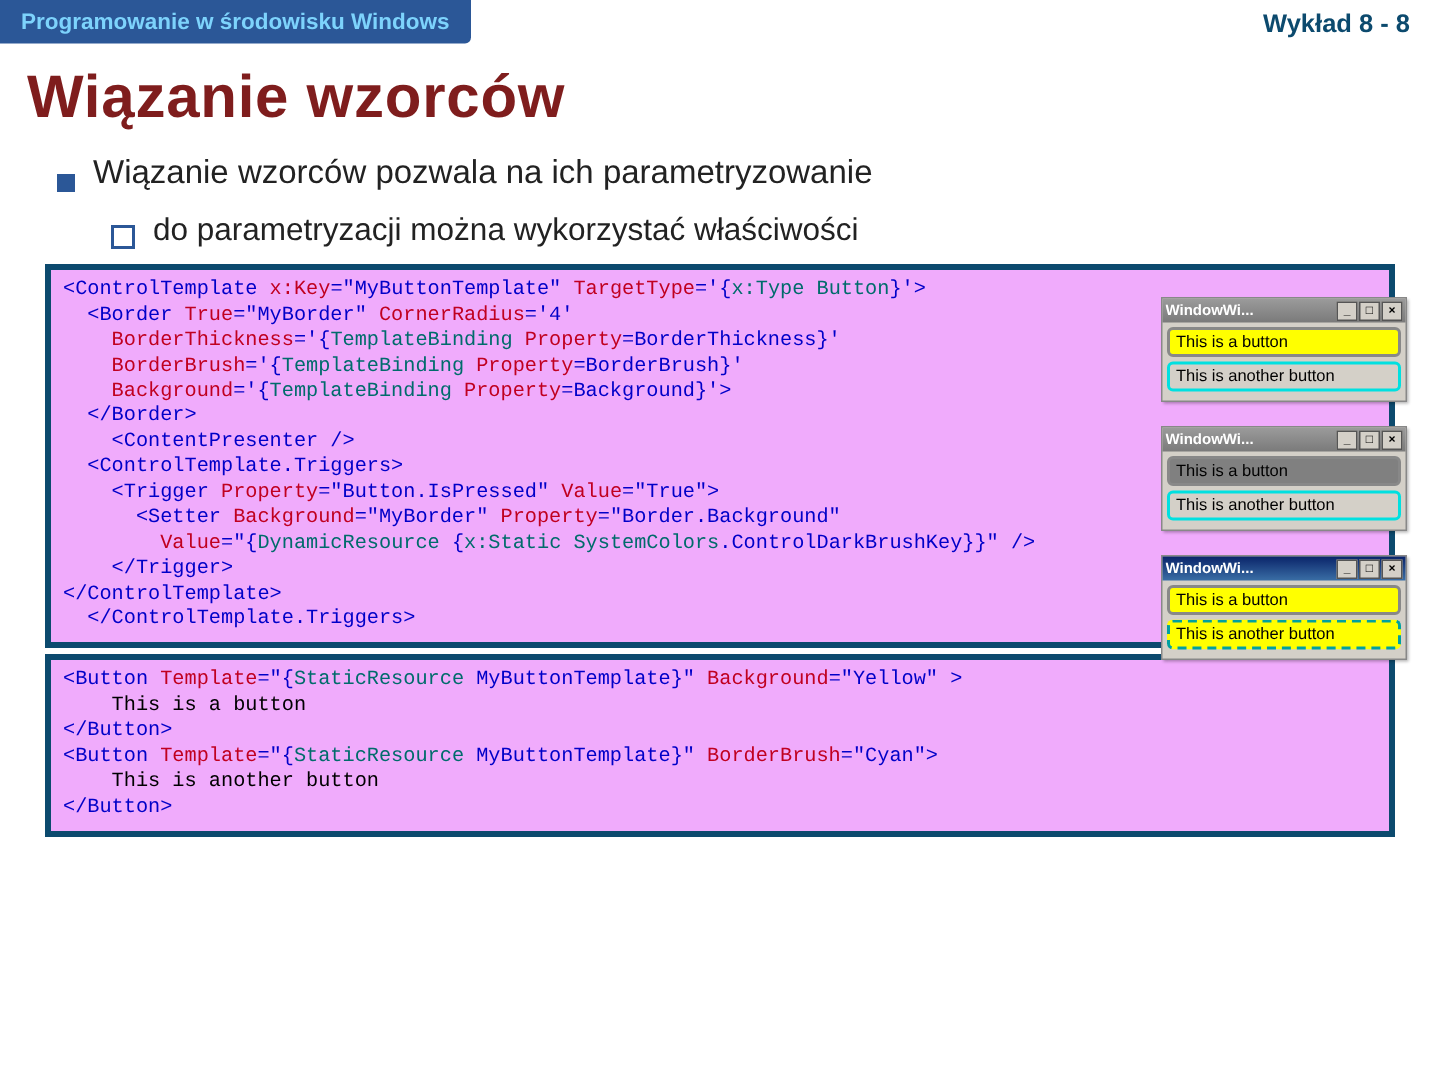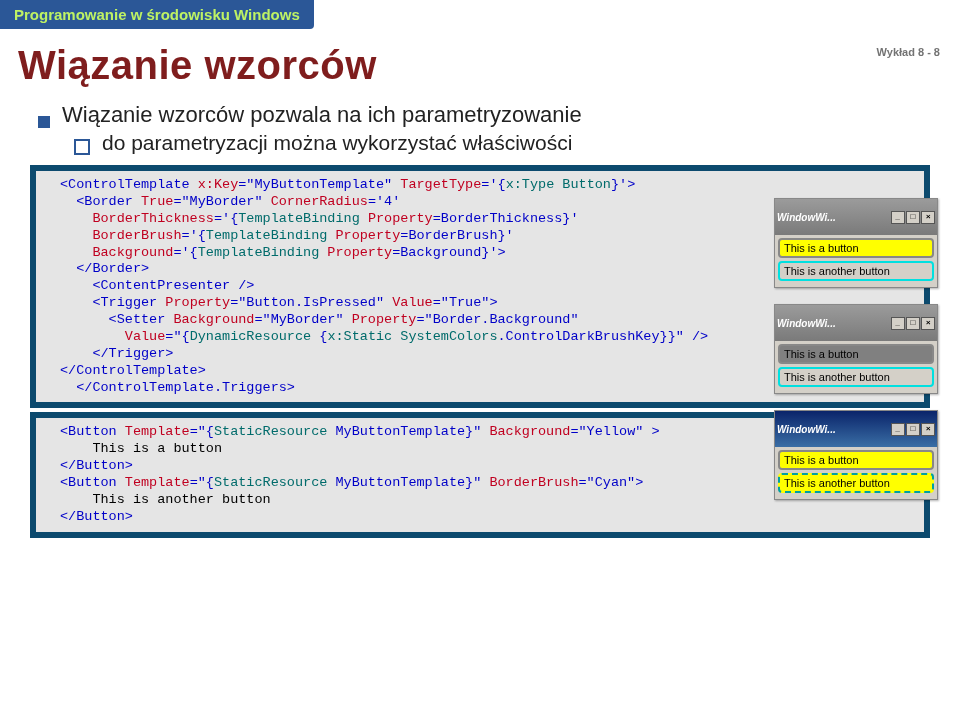--- a/index.html
+++ b/index.html
@@ -7,35 +7,34 @@
     padding: 0;
     font-family: Verdana, Arial, sans-serif;
     background: #fff;
     width: 960px;
     height: 720px;
     overflow: hidden;
     position: relative;
   }
   .header-bar {
     background: #2b5797;
-    color: #bef264;
+    color: #7dd3fc;
     padding: 6px 14px;
     font-weight: bold;
     font-size: 15px;
     display: inline-block;
     border-radius: 0 0 4px 0;
   }
   .lecture-label {
     position: absolute;
     top: 6px;
     right: 20px;
-    color: #737373;
-    font-weight: bold;
-    font-size: 11px;
-    margin-top: 40px;
+    color: #0c4a6e;
+    font-weight: bold;
+    font-size: 17px;
   }
   .content-wrap {
     padding: 8px 18px 0 18px;
   }
   h1.title {
     color: #7f1d1d;
     font-size: 40px;
     font-weight: bold;
     margin: 6px 0 14px 0;
     letter-spacing: 0.5px;
@@ -54,39 +53,39 @@
     margin-top: 9px;
     margin-right: 12px;
     flex-shrink: 0;
   }
   .sub-row {
     display: flex;
     align-items: flex-start;
     margin-left: 56px;
     font-size: 21px;
     color: #222;
-    margin-top: 3px;
+    margin-top: 14px;
   }
   .sub-square {
     width: 12px;
     height: 12px;
     border: 2px solid #2b5797;
     margin-top: 8px;
     margin-right: 12px;
     flex-shrink: 0;
   }
   .code-box {
-    border: 6px solid #0c4a6e;
+    border: 4px solid #0c4a6e;
     margin: 10px 12px 0 12px;
-    padding: 6px 24px;
+    padding: 6px 8px;
     position: relative;
     font-family: "Courier New", monospace;
     font-size: 13.5px;
     line-height: 1.25;
-    background: #e5e5e5;
+    background: #f0abfc;
   }
   .code-line { white-space: pre; }
   .tok-blue { color: #0000c8; }
   .tok-red { color: #c00020; }
   .tok-teal { color: #006b6b; }
   .tok-black { color: #000; }
 
   .screenshots {
     position: absolute;
     right: 22px;
@@ -100,24 +99,23 @@
     font-family: Tahoma, sans-serif;
     font-size: 10px;
     box-shadow: 1px 1px 2px rgba(0,0,0,0.3);
   }
   .mini-title {
     display: flex;
     justify-content: space-between;
     align-items: center;
     background: linear-gradient(180deg, #9b9b9b, #7a7a7a);
     color: #fff;
-    padding: 11px 2px;
+    padding: 1px 2px;
     font-weight: bold;
     height: 14px;
-    font-style: italic;
   }
   .mini-title.active {
     background: linear-gradient(180deg, #0a246a, #3a6ea5);
   }
   .mini-title .label { overflow: hidden; text-overflow: ellipsis; white-space: nowrap; }
   .mini-ctrls { display: flex; gap: 1px; }
   .mini-ctrls span {
     width: 12px; height: 11px; background: #d4d0c8; border: 1px solid #555;
     color: #000; font-size: 8px; line-height: 10px; text-align: center;
   }
@@ -160,20 +158,21 @@
   </div>
 
   <div class="code-box">
 <div class="code-line"><span class="tok-blue">&lt;ControlTemplate </span><span class="tok-red">x:Key</span><span class="tok-blue">="MyButtonTemplate"</span><span class="tok-red"> TargetType</span><span class="tok-blue">='{</span><span class="tok-teal">x:Type </span><span class="tok-teal">Button</span><span class="tok-blue">}'&gt;</span></div>
 <div class="code-line"><span class="tok-blue">  &lt;Border </span><span class="tok-red">True</span><span class="tok-blue">="MyBorder"</span><span class="tok-red"> CornerRadius</span><span class="tok-blue">='4'</span></div>
 <div class="code-line"><span class="tok-red">    BorderThickness</span><span class="tok-blue">='{</span><span class="tok-teal">TemplateBinding </span><span class="tok-red">Property</span><span class="tok-blue">=BorderThickness}'</span></div>
 <div class="code-line"><span class="tok-red">    BorderBrush</span><span class="tok-blue">='{</span><span class="tok-teal">TemplateBinding </span><span class="tok-red">Property</span><span class="tok-blue">=BorderBrush}'</span></div>
 <div class="code-line"><span class="tok-red">    Background</span><span class="tok-blue">='{</span><span class="tok-teal">TemplateBinding </span><span class="tok-red">Property</span><span class="tok-blue">=Background}'&gt;</span></div>
 <div class="code-line"><span class="tok-blue">  &lt;/Border&gt;</span></div>
 <div class="code-line"><span class="tok-blue">    &lt;ContentPresenter /&gt;</span></div>
+<div class="code-line"><span class="tok-blue">  &lt;ControlTemplate.Triggers&gt;</span></div>
 <div class="code-line"><span class="tok-blue">    &lt;Trigger </span><span class="tok-red">Property</span><span class="tok-blue">="Button.IsPressed"</span><span class="tok-red"> Value</span><span class="tok-blue">="True"&gt;</span></div>
 <div class="code-line"><span class="tok-blue">      &lt;Setter </span><span class="tok-red">Background</span><span class="tok-blue">="MyBorder"</span><span class="tok-red"> Property</span><span class="tok-blue">="Border.Background"</span></div>
 <div class="code-line"><span class="tok-red">        Value</span><span class="tok-blue">="{</span><span class="tok-teal">DynamicResource </span><span class="tok-blue">{</span><span class="tok-teal">x:Static </span><span class="tok-teal">SystemColors</span><span class="tok-blue">.ControlDarkBrushKey}}" /&gt;</span></div>
 <div class="code-line"><span class="tok-blue">    &lt;/Trigger&gt;</span></div>
 <div class="code-line"><span class="tok-blue">&lt;/ControlTemplate&gt;</span></div>
 <div class="code-line"><span class="tok-blue">  &lt;/ControlTemplate.Triggers&gt;</span></div>
   </div>
 
   <div class="code-box" style="margin-top:4px;">
 <div class="code-line"><span class="tok-blue">&lt;Button </span><span class="tok-red">Template</span><span class="tok-blue">="{</span><span class="tok-teal">StaticResource </span><span class="tok-blue">MyButtonTemplate}"</span><span class="tok-red"> Background</span><span class="tok-blue">="Yellow" &gt;</span></div>

